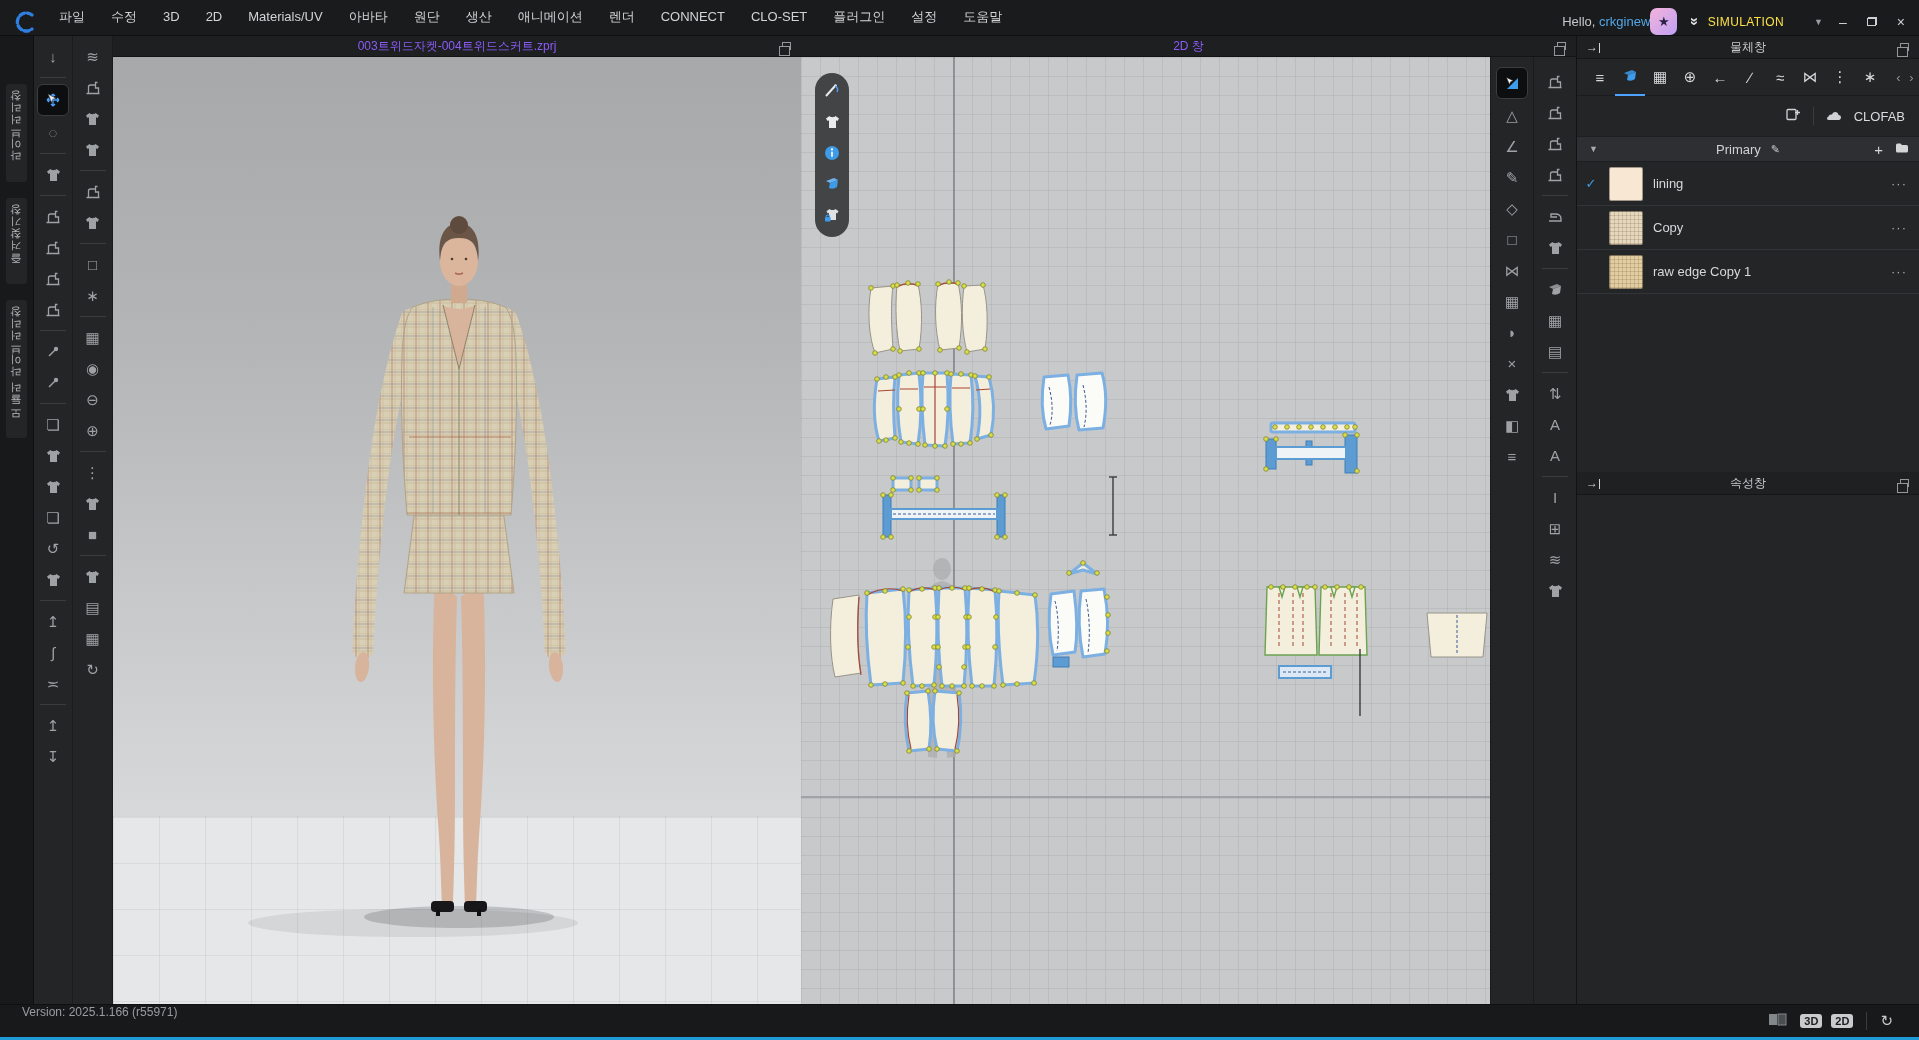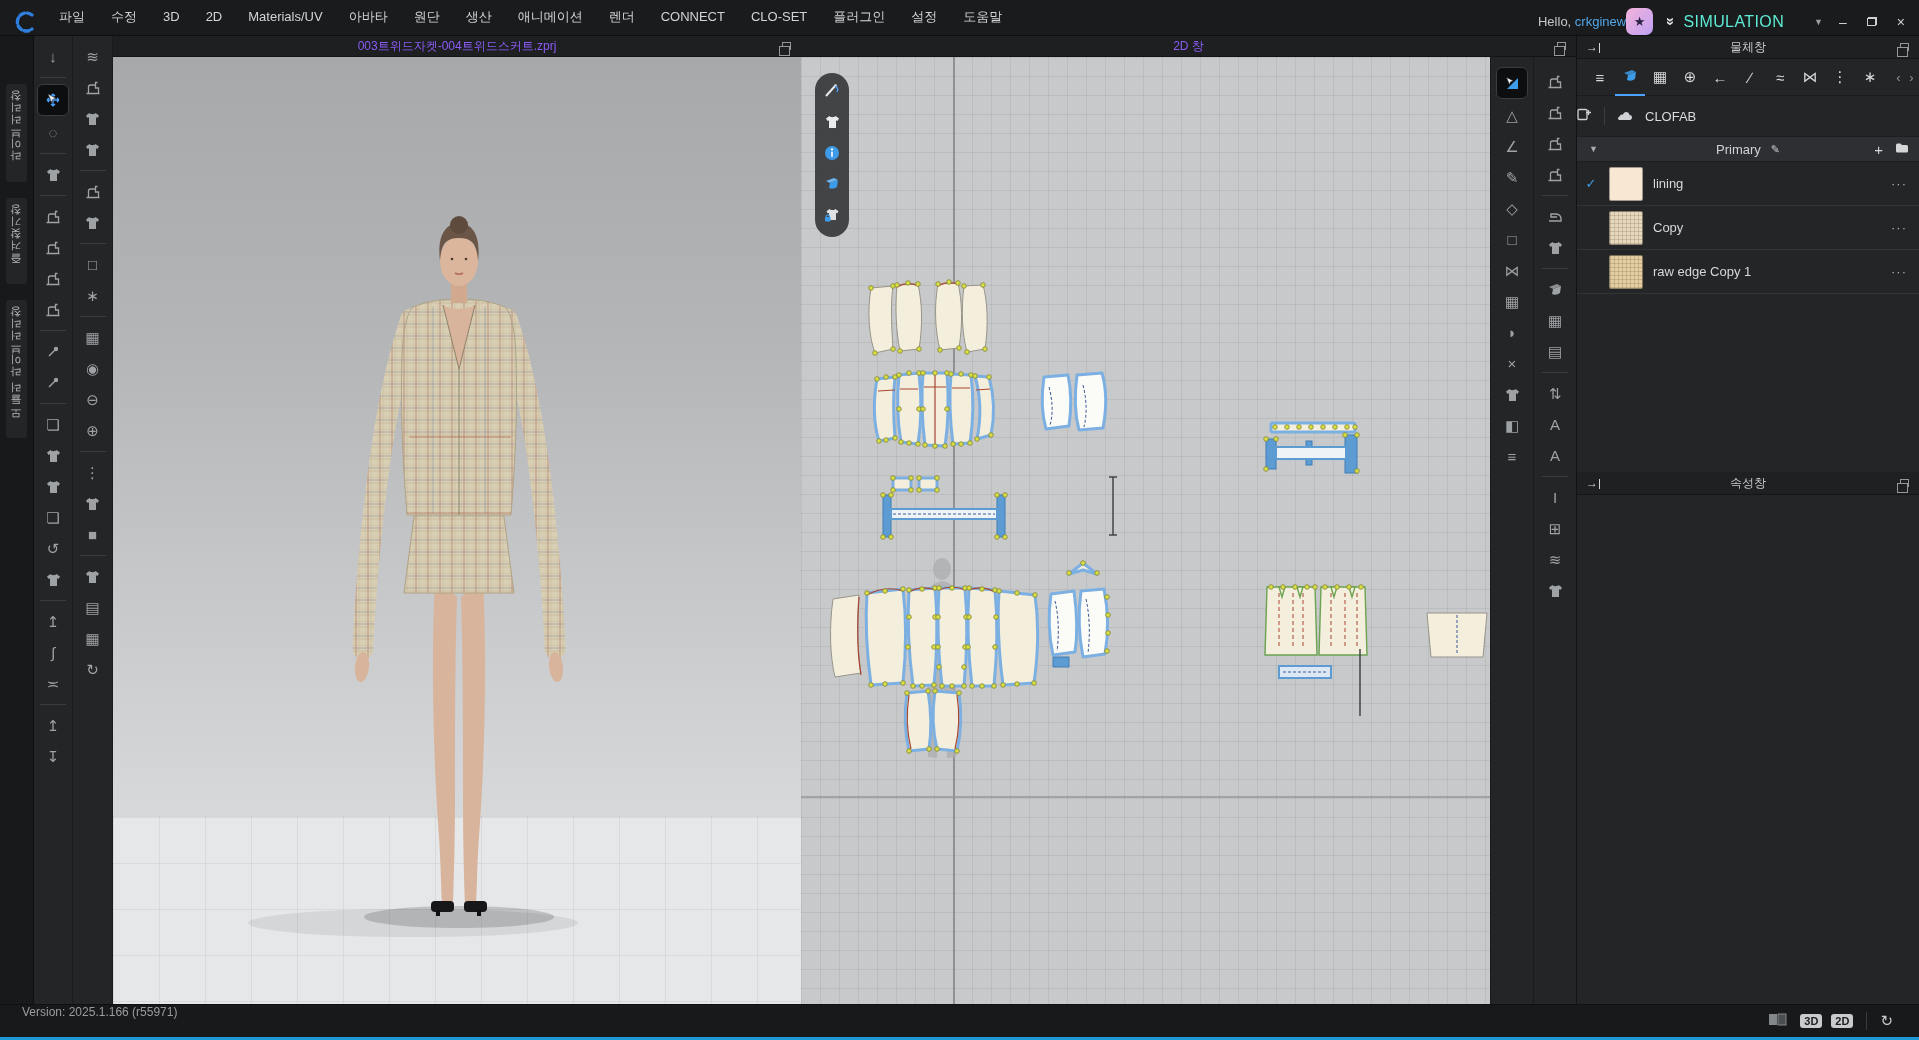--- a/index.html
+++ b/index.html
@@ -10,21 +10,21 @@
   
   .menubar { position:absolute; top:0; left:0; right:0; height:36px; background:#191b1d; display:flex; align-items:flex-end; padding:0 10px; border-bottom:1px solid #0d0f10; }
   .logo { width:30px; height:26px; display:flex; align-items:center; justify-content:center; margin-right:6px; }
   .menu-item { padding:0 13px; font-size:13px; color:#d2d4d6; line-height:36px; cursor:default; }
   .mb-right { margin-left:auto; display:flex; align-items:center; gap:0; }
   .greeting { font-size:13px; color:#c6c8cb; }
   .greeting .uname { color:#53a7e8; }
   .ai-btn { width:27px; height:27px; border-radius:7px; background:linear-gradient(135deg,#f4b3da,#bfa1f4); display:flex; align-items:center; justify-content:center; color:#2a2144; font-size:13px; }
   .sim-group { display:flex; align-items:center; gap:8px; margin-left:14px; }
   .sim-chev { display:inline-block; transform:rotate(90deg); font-weight:bold; font-size:15px; color:#e3e5e7; }
-  .sim-label { font-size:16px; color:#5eead4; letter-spacing:.4px; }
+  .sim-label { font-size:12px; color:#fde047; letter-spacing:.4px; }
   .sim-caret { font-size:9px; color:#9b9ea1; margin-left:22px; }
   .winctl { display:flex; align-items:center; gap:20px; margin-left:16px; margin-right:4px; }
   .winctl span { color:#cdd0d2; font-size:14px; }
   .restore-ic { position:relative; width:10px; height:9px; display:inline-block; }
   .restore-ic::before { content:""; position:absolute; right:0; top:0; width:7px; height:6px; border:1px solid #cdd0d2; }
   .restore-ic::after { content:""; position:absolute; left:0; bottom:0; width:7px; height:6px; border:1px solid #cdd0d2; background:#191b1d; }
 
   
   .main { position:absolute; top:36px; bottom:36px; left:0; right:0; display:flex; }
 
@@ -84,21 +84,21 @@
   .phead { height:23px; background:#1e2022; border-bottom:1px solid #141618; display:flex; align-items:center; justify-content:center; font-size:12px; color:#c7c9cb; position:relative; flex:none; }
   .phead .arrb { position:absolute; left:9px; font-size:12px; color:#d2d4d6; line-height:1; }
   .phead .arrb::after { content:""; display:inline-block; border-left:1px solid #d2d4d6; height:10px; margin-left:1px; vertical-align:-2px; }
   .phead .dsq { position:absolute; right:10px; }
   .ob-toolbar { height:37px; display:flex; align-items:center; padding:0 2px 0 10px; gap:4px; border-bottom:1px solid #191b1d; flex:none; }
   .obt { position:relative; width:26px; height:37px; display:flex; align-items:center; justify-content:center; color:#d6d8da; font-size:15px; }
   .obt.selected { color:#3d9be9; }
   .obt.selected::after { content:""; position:absolute; left:-2px; right:-2px; bottom:0; height:2px; background:#4da3ff; }
   .ob-pagers { margin-left:auto; display:flex; gap:2px; }
   .ob-pagers span { color:#8f9194; font-size:13px; width:11px; text-align:center; }
-  .clofab-row { height:40px; display:flex; align-items:center; justify-content:flex-start; gap:12px; padding-right:14px; flex:none; }
+  .clofab-row { height:40px; display:flex; align-items:center; justify-content:flex-end; gap:12px; padding-right:14px; flex:none; }
   .vdiv { width:1px; height:18px; background:#3a3c3e; }
   .clofab-lbl { font-size:13px; color:#d9dbdd; }
   .primary-bar { height:26px; background:#2d2f32; border-top:1px solid #1c1e20; border-bottom:1px solid #1c1e20; display:flex; align-items:center; justify-content:center; position:relative; font-size:13px; color:#cfd1d4; flex:none; }
   .primary-bar .caret { position:absolute; left:12px; font-size:9px; color:#a9abae; }
   .primary-bar .pencil { margin-left:10px; font-size:11px; color:#c6c8ca; }
   .primary-bar .pright { position:absolute; right:10px; display:flex; gap:12px; align-items:center; }
   .primary-bar .plus { font-size:15px; color:#d4d6d8; line-height:1; }
   .fitem { height:44px; display:flex; align-items:center; gap:10px; padding:0 12px 0 6px; border-bottom:1px solid #323437; flex:none; }
   .fcheck { width:16px; text-align:center; color:#3f9ce8; font-size:13px; }
   .swatch { width:34px; height:34px; border-radius:2px; border:1px solid rgba(0,0,0,.35); flex:none; }

